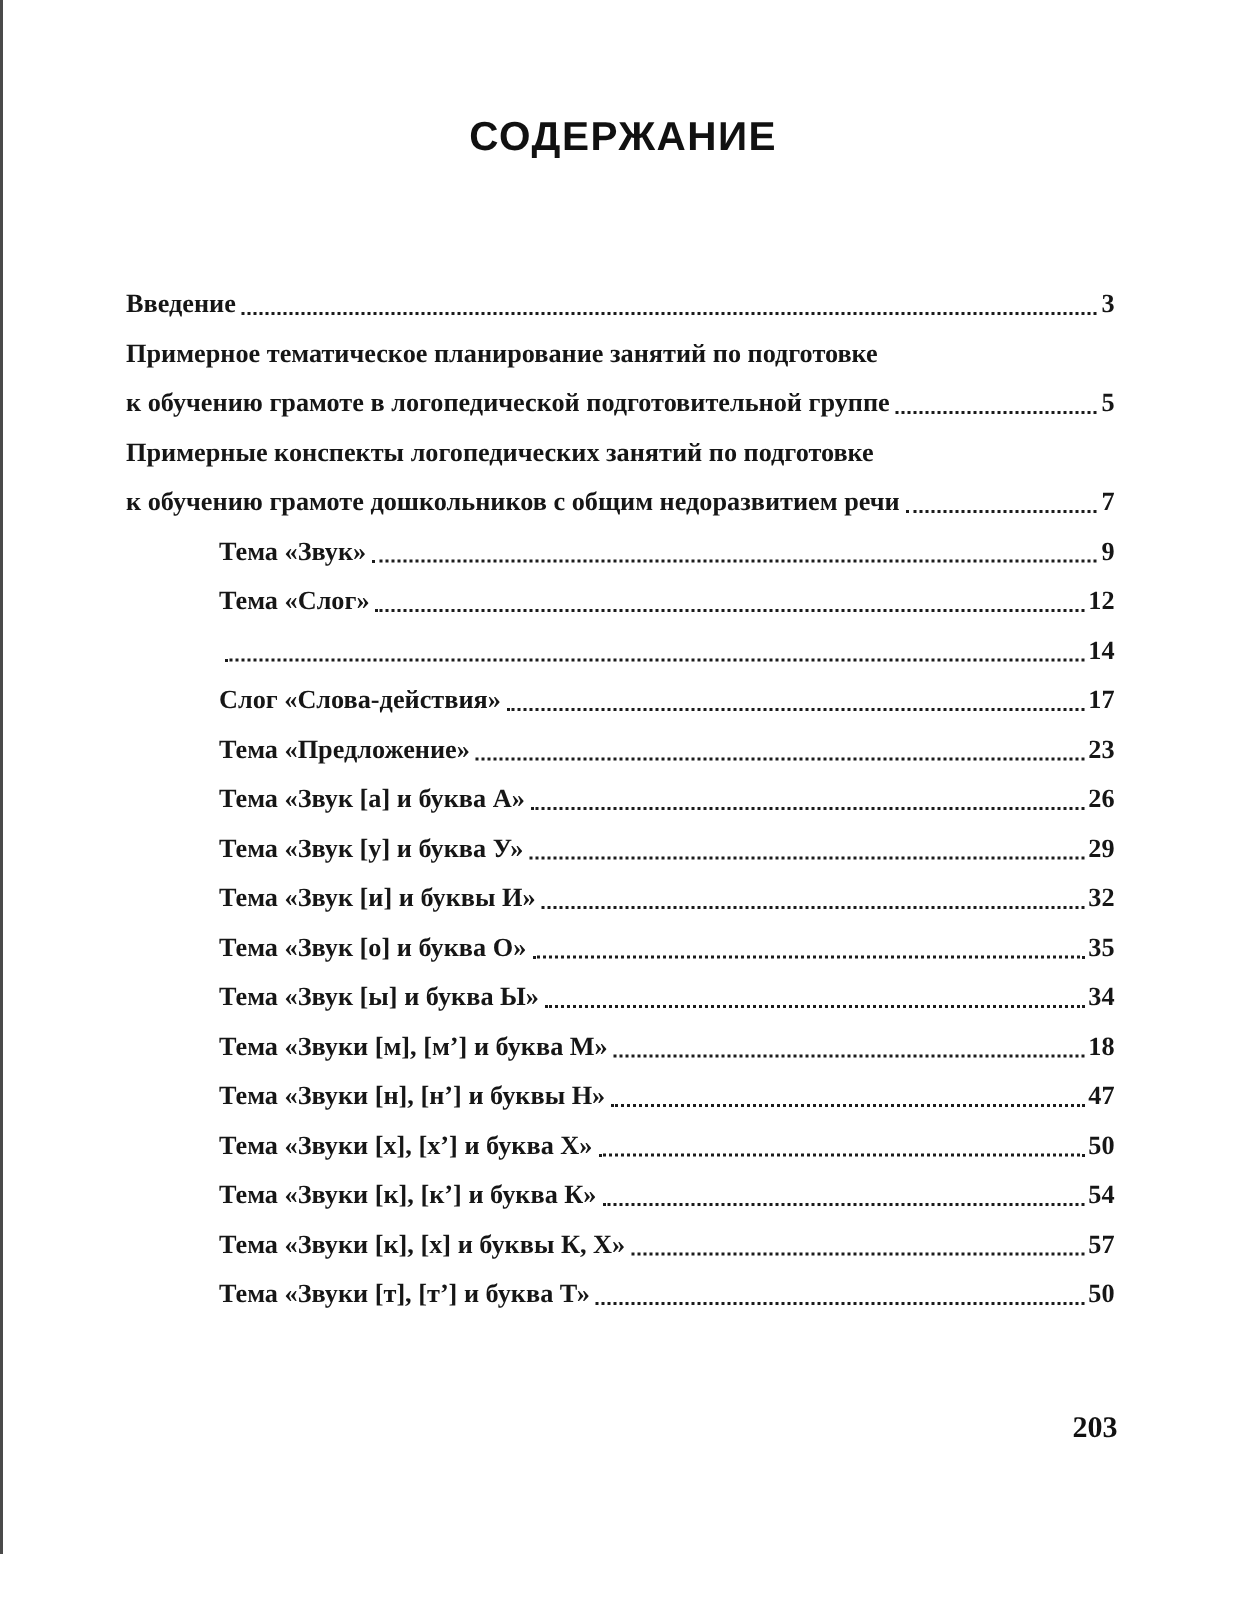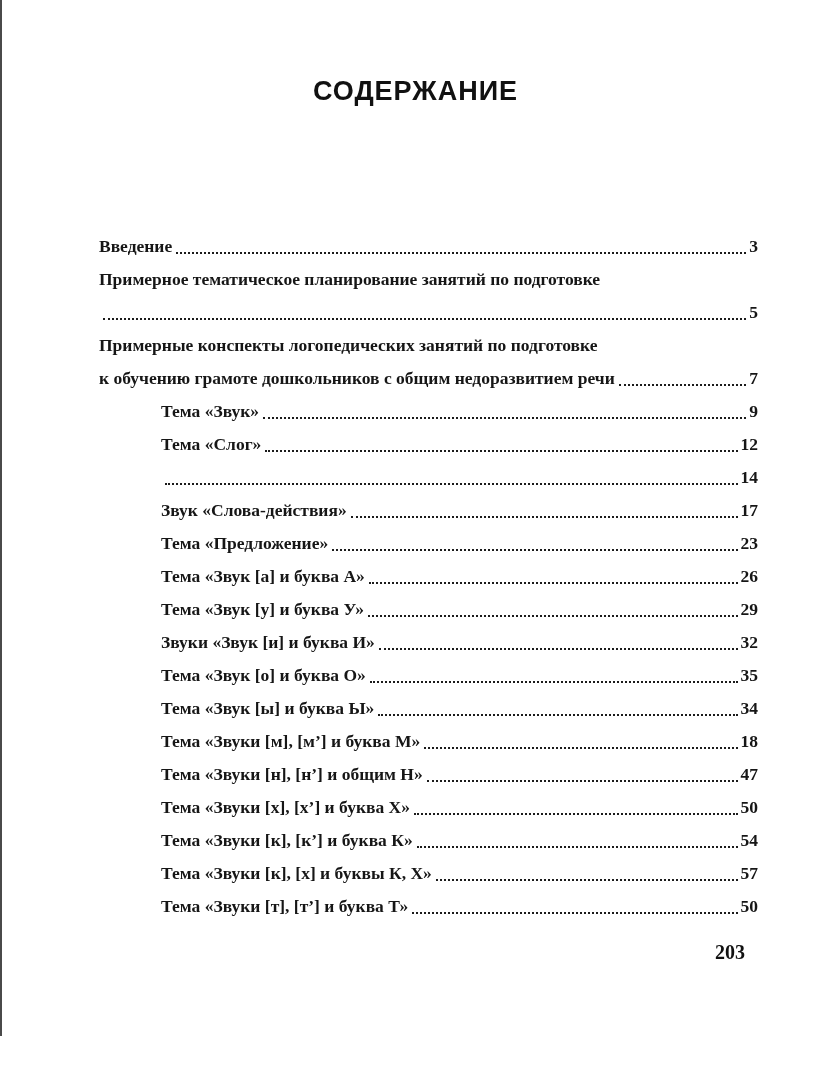--- a/index.html
+++ b/index.html
@@ -32,23 +32,22 @@
     text-align: center;
     font-family: "Liberation Sans", sans-serif;
     font-weight: bold;
     font-size: 27px;
     letter-spacing: 1px;
     color: #111;
   }
   .toc {
     position: absolute;
     top: 186px;
-    left: 99px;
+    left: 84px;
     width: 659px;
-    margin-top: 44px;
   }
   .toc-entry.indent {
     padding-left: 62px;
   }
   .toc-line {
     display: flex;
     align-items: stretch;
     line-height: 33px;
     font-size: 17.5px;
     font-weight: bold;
@@ -91,20 +90,21 @@
           <span class="toc-text">Введение</span>
           <span class="leader"></span>
           <span class="toc-page">3</span>
         </div>
       </div>
       <div class="toc-entry">
         <div class="toc-line">
           <span class="toc-text">Примерное тематическое планирование занятий по подготовке</span>
         </div>
         <div class="toc-line">
+          <span class="toc-text">к обучению грамоте в логопедической подготовительной группе</span>
           <span class="leader"></span>
           <span class="toc-page">5</span>
         </div>
       </div>
       <div class="toc-entry">
         <div class="toc-line">
           <span class="toc-text">Примерные конспекты логопедических занятий по подготовке</span>
         </div>
         <div class="toc-line">
           <span class="toc-text">к обучению грамоте дошкольников с общим недоразвитием речи</span>
@@ -127,21 +127,21 @@
         </div>
       </div>
       <div class="toc-entry indent">
         <div class="toc-line">
           <span class="leader"></span>
           <span class="toc-page">14</span>
         </div>
       </div>
       <div class="toc-entry indent">
         <div class="toc-line">
-          <span class="toc-text">Звук «Слова-действия»</span>
+          <span class="toc-text">Слог «Слова-действия»</span>
           <span class="leader"></span>
           <span class="toc-page">17</span>
         </div>
       </div>
       <div class="toc-entry indent">
         <div class="toc-line">
           <span class="toc-text">Тема «Предложение»</span>
           <span class="leader"></span>
           <span class="toc-page">23</span>
         </div>
@@ -155,21 +155,21 @@
       </div>
       <div class="toc-entry indent">
         <div class="toc-line">
           <span class="toc-text">Тема «Звук [у] и буква У»</span>
           <span class="leader"></span>
           <span class="toc-page">29</span>
         </div>
       </div>
       <div class="toc-entry indent">
         <div class="toc-line">
-          <span class="toc-text">Звуки «Звук [и] и буква И»</span>
+          <span class="toc-text">Тема «Звук [и] и буквы И»</span>
           <span class="leader"></span>
           <span class="toc-page">32</span>
         </div>
       </div>
       <div class="toc-entry indent">
         <div class="toc-line">
           <span class="toc-text">Тема «Звук [о] и буква О»</span>
           <span class="leader"></span>
           <span class="toc-page">35</span>
         </div>
@@ -183,21 +183,21 @@
       </div>
       <div class="toc-entry indent">
         <div class="toc-line">
           <span class="toc-text">Тема «Звуки [м], [м’] и буква М»</span>
           <span class="leader"></span>
           <span class="toc-page">18</span>
         </div>
       </div>
       <div class="toc-entry indent">
         <div class="toc-line">
-          <span class="toc-text">Тема «Звуки [н], [н’] и общим Н»</span>
+          <span class="toc-text">Тема «Звуки [н], [н’] и буквы Н»</span>
           <span class="leader"></span>
           <span class="toc-page">47</span>
         </div>
       </div>
       <div class="toc-entry indent">
         <div class="toc-line">
           <span class="toc-text">Тема «Звуки [х], [х’] и буква Х»</span>
           <span class="leader"></span>
           <span class="toc-page">50</span>
         </div>

